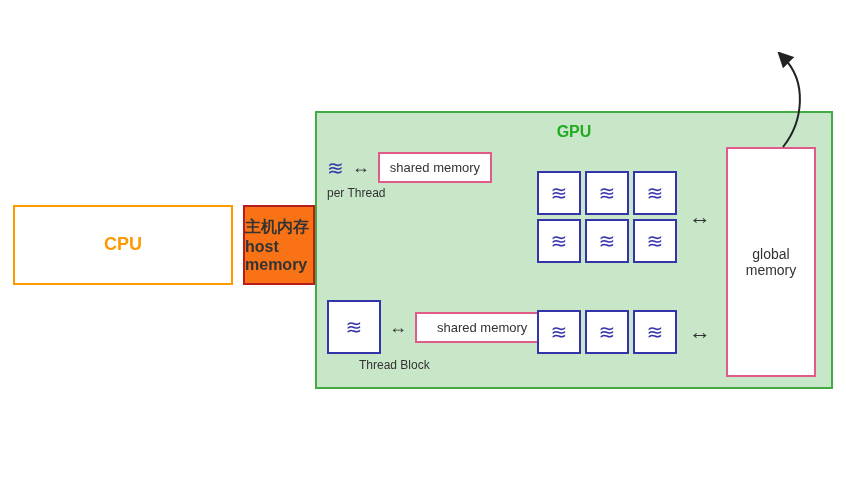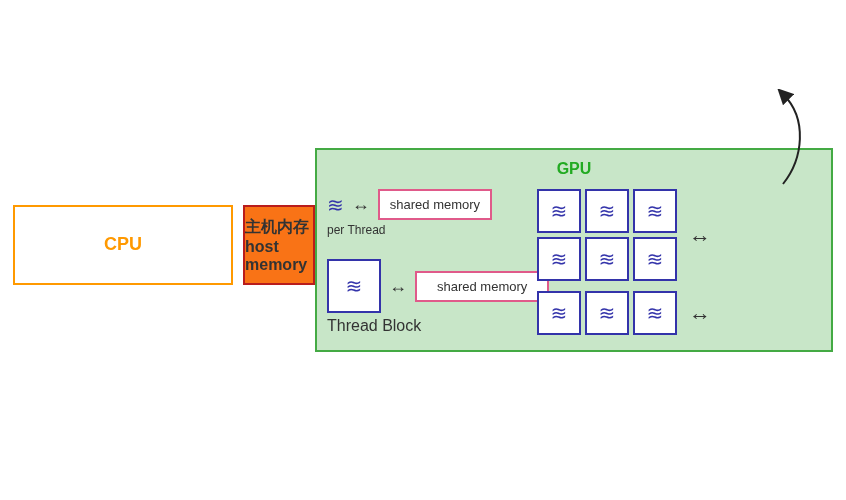--- a/index.html
+++ b/index.html
@@ -137,23 +137,24 @@
     }
 
     .thread-block-row {
       display: flex;
       flex-direction: row;
       align-items: center;
       gap: 8px;
     }
 
     .thread-block-label {
-      font-size: 16px;
+      font-size: 12px;
       color: #333;
       margin-top: 4px;
+      margin-left: 32px;
     }
 
     
     .middle-section {
       display: flex;
       flex-direction: column;
       justify-content: space-around;
       align-items: flex-start;
       flex: 1;
       gap: 10px;
@@ -378,17 +379,20 @@
         <div class="curved-arrow-container">
           <svg width="60" height="100" viewBox="0 0 60 100">
             <path d="M 30 95 C 50 70, 55 30, 30 5" stroke="#222" stroke-width="2" fill="none" marker-end="url(#arrowhead)"></path>
             <defs>
               <marker id="arrowhead" markerWidth="8" markerHeight="8" refX="4" refY="4" orient="auto">
                 <path d="M 0 0 L 8 4 L 0 8 Z" fill="#222"></path>
               </marker>
             </defs>
           </svg>
         </div>
+        <div class="global-memory-box">
+          <div class="global-memory-label">global memory</div>
+        </div>
       </div>
 
     </div>
   </div>
 </div>
 
 </body></html>

